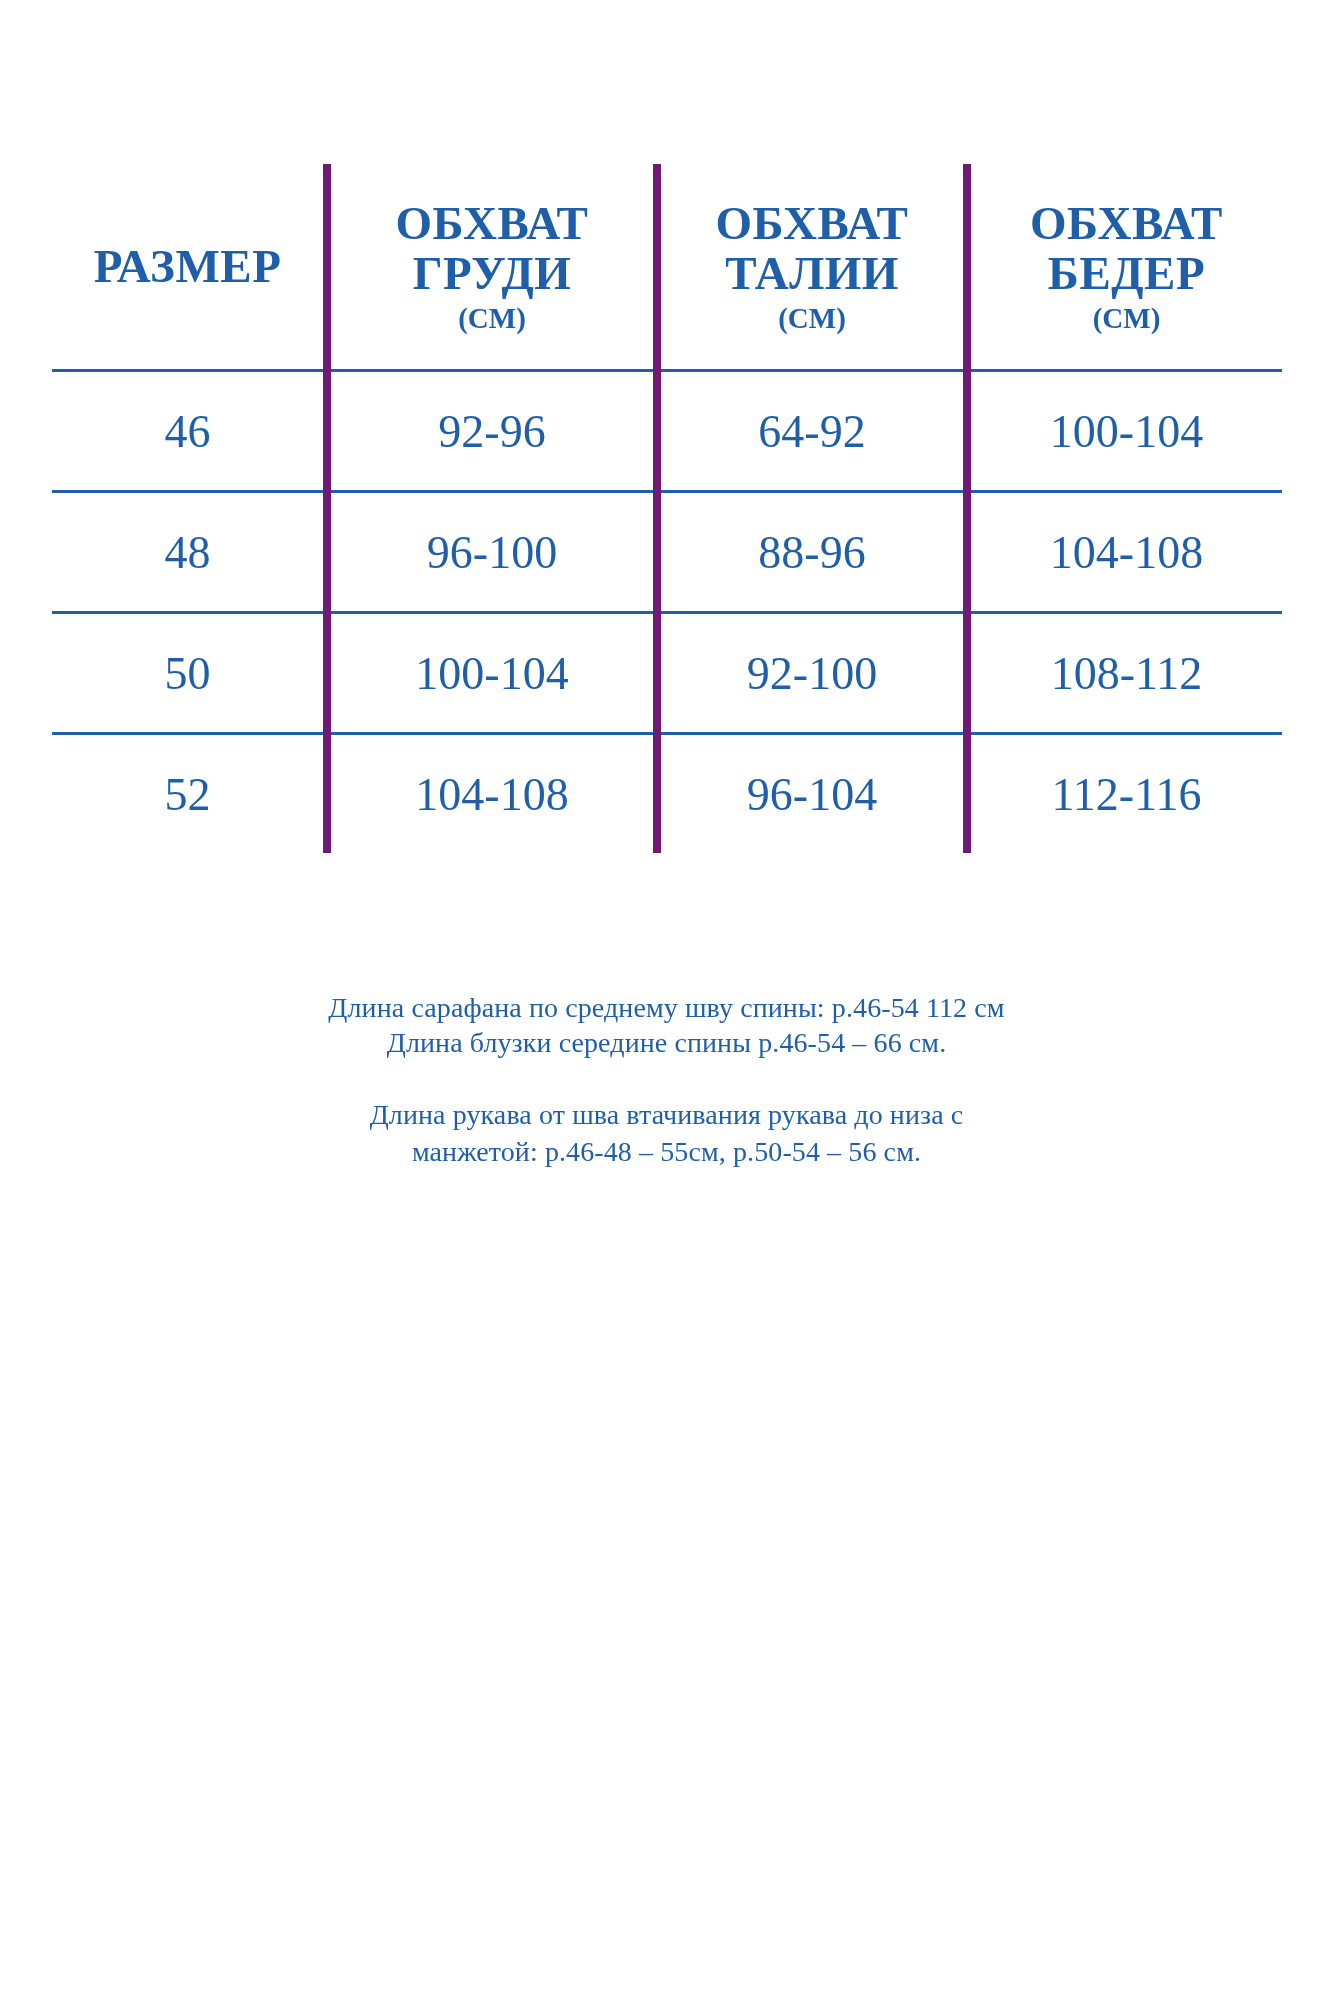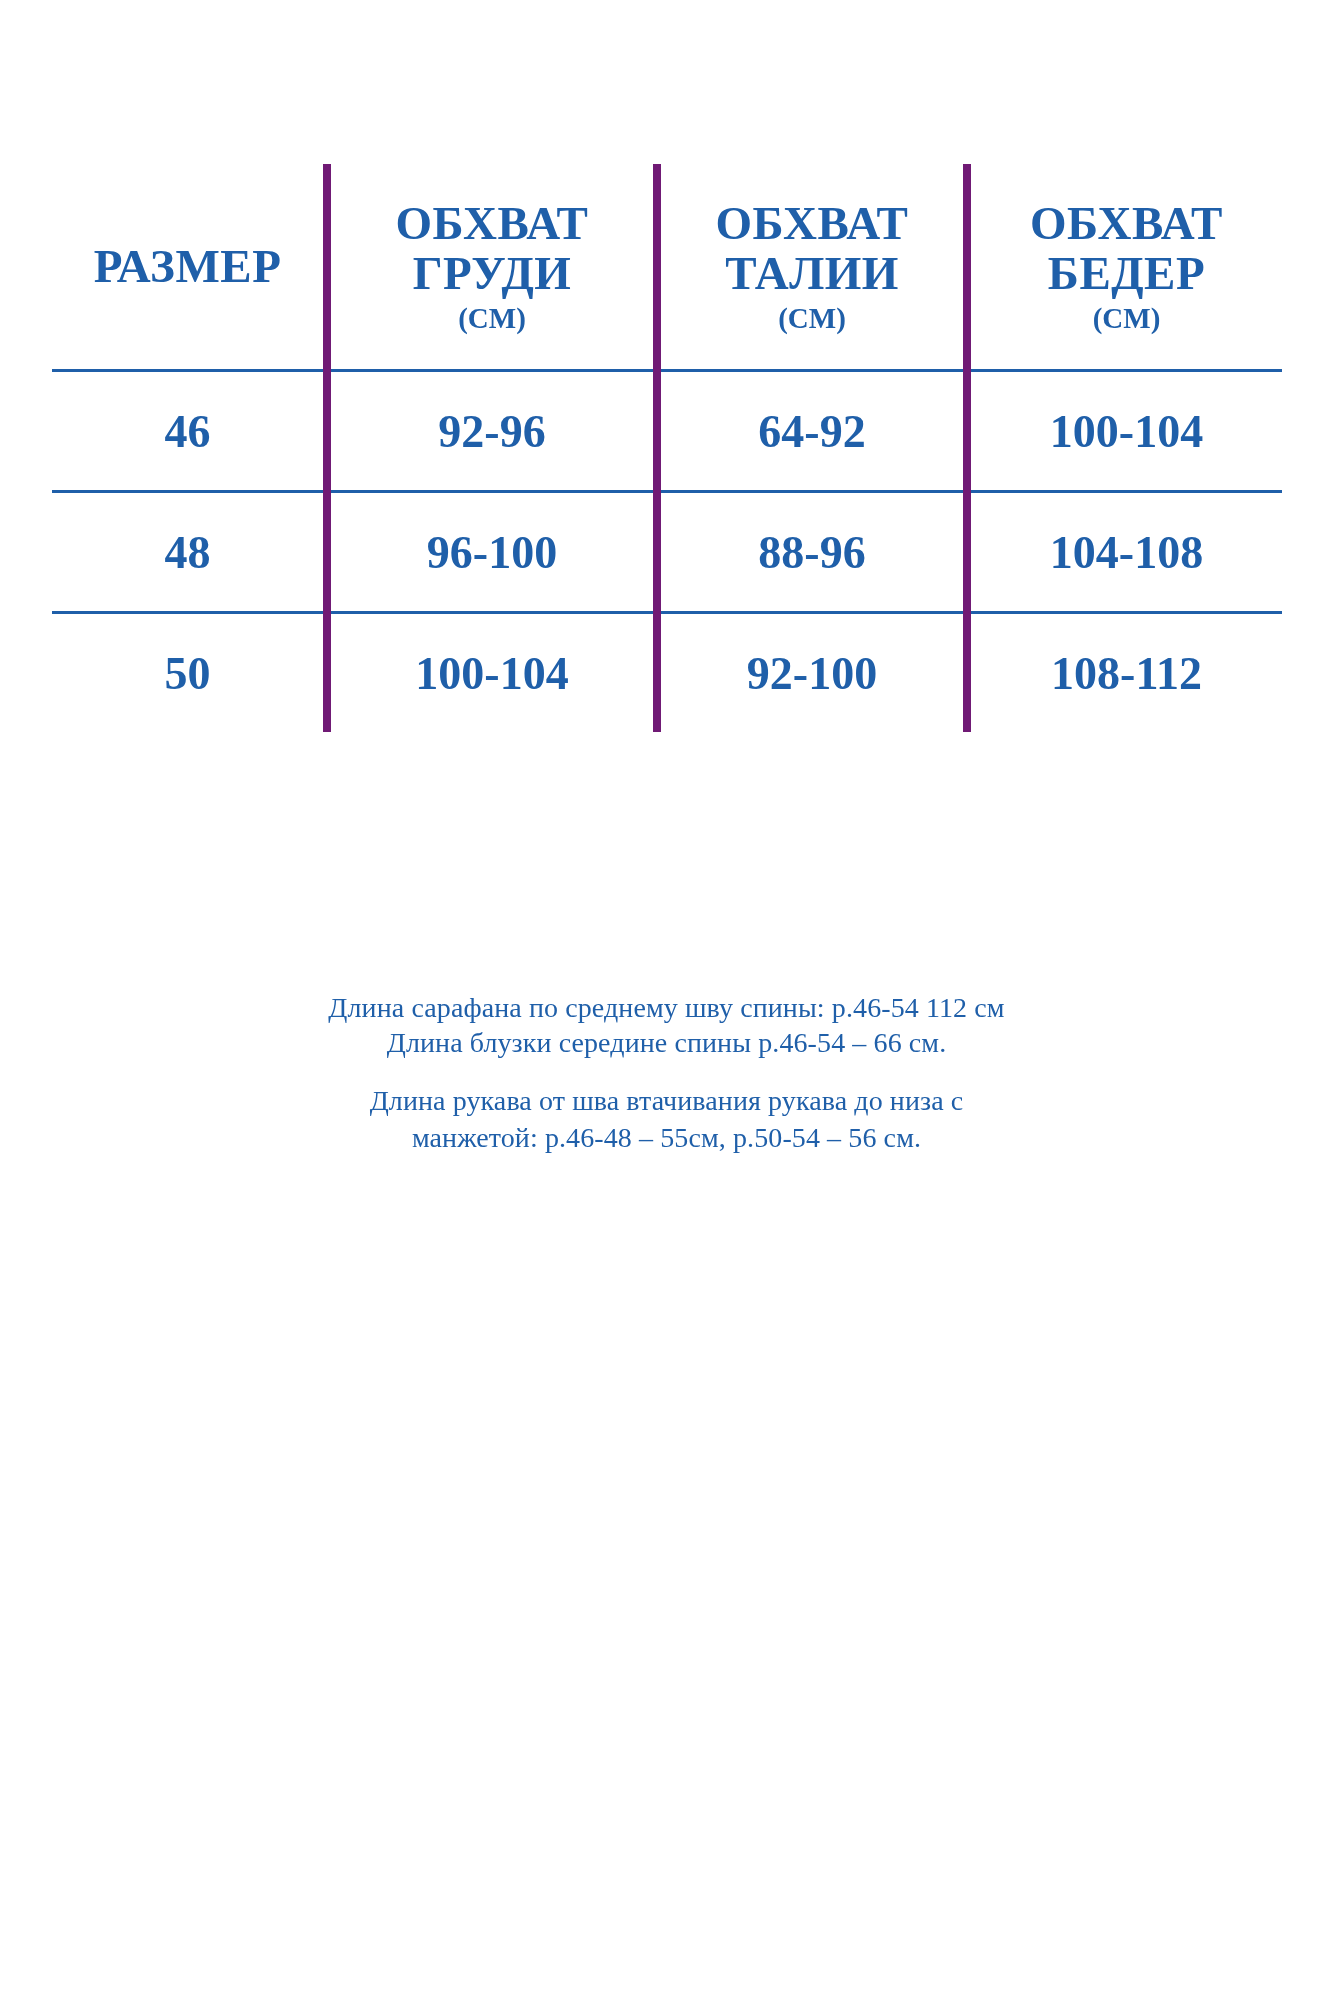--- a/index.html
+++ b/index.html
@@ -63,41 +63,41 @@
   .hdr-unit {
     display: block;
     font-size: 29px;
     font-weight: 700;
     margin-top: 4px;
   }
 
   .size-table tbody td {
     height: 118px;
     font-size: 46px;
-    font-weight: 700;
+    font-weight: 400;
     border-bottom: 3px solid #1f5fa9;
   }
   .size-table tbody tr:last-child td {
     border-bottom: 0;
   }
 
   .notes {
     position: absolute;
     left: 0;
     top: 990px;
     width: 1333px;
     text-align: center;
   }
   .note-line {
     font-size: 28px;
     line-height: 1.26;
     letter-spacing: 0.1px;
   }
   .note-block {
-    margin-top: 22px;
+    margin-top: 36px;
   }
   .note-block .note-line:last-child {
     margin-top: 2px;
   }
 </style>
 </head>
 <body>
 
 <div class="page">
 
@@ -139,20 +139,26 @@
         <td class="colsep">96-100</td>
         <td class="colsep">88-96</td>
         <td class="colsep">104-108</td>
       </tr>
       <tr>
         <td>50</td>
         <td class="colsep">100-104</td>
         <td class="colsep">92-100</td>
         <td class="colsep">108-112</td>
       </tr>
+      <tr>
+        <td>52</td>
+        <td class="colsep">104-108</td>
+        <td class="colsep">96-104</td>
+        <td class="colsep">112-116</td>
+      </tr>
     </tbody>
   </table>
 
   <div class="notes">
     <div class="note-line">Длина сарафана по среднему шву спины: р.46-54 112 см</div>
     <div class="note-line">Длина блузки середине спины р.46-54 – 66 см.</div>
     <div class="note-block">
       <div class="note-line">Длина рукава от шва втачивания рукава до низа с</div>
       <div class="note-line">манжетой: р.46-48 – 55см, р.50-54 – 56 см.</div>
     </div>

